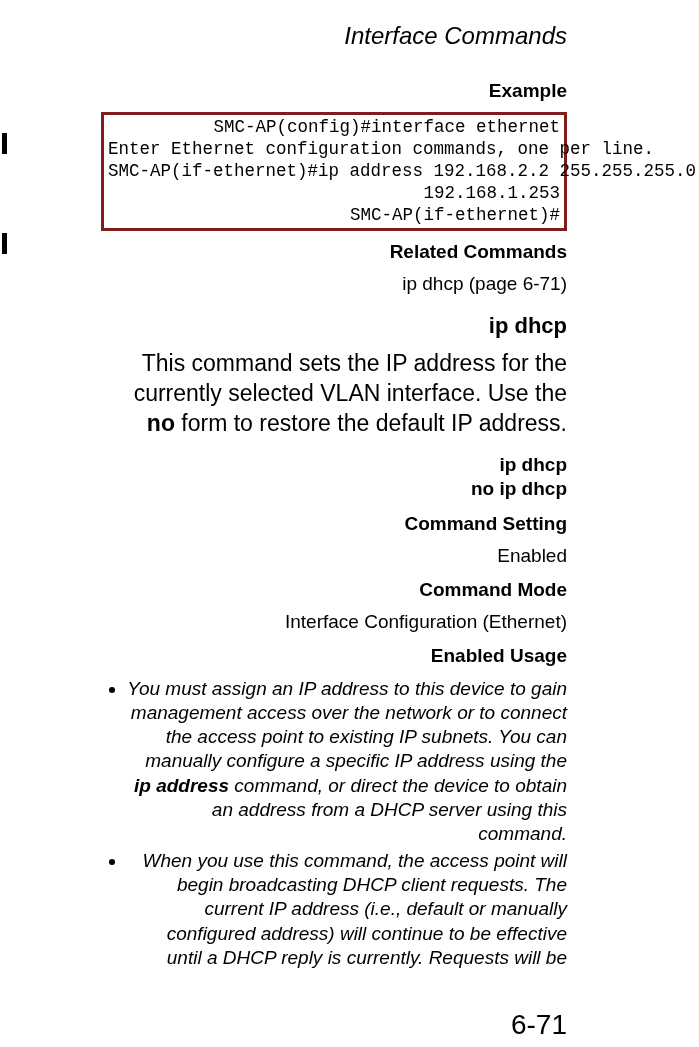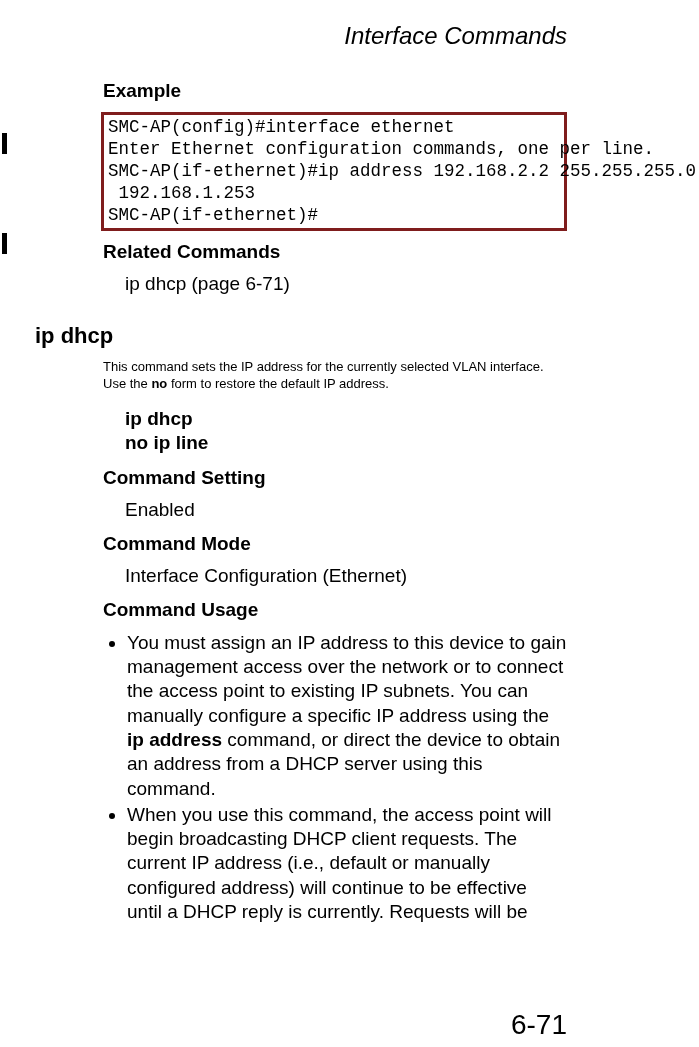--- a/index.html
+++ b/index.html
@@ -22,20 +22,21 @@
     }
     .header {
       text-align: right;
       font-style: italic;
       font-size: 24px;
       font-family: Arial, Helvetica, sans-serif;
       margin-bottom: 30px;
     }
     .content {
       padding-left: 85px;
+      text-align: right;
     }
     .section-label {
       font-weight: bold;
       font-size: 19px;
       margin-top: 0;
       margin-bottom: 10px;
     }
     .codebox {
       border: 3px solid #7f1d1d;
       font-family: "Courier New", Courier, monospace;
@@ -43,31 +44,31 @@
       line-height: 1.25;
       padding: 2px 4px 2px 4px;
       margin: 6px 0 10px 0;
       white-space: pre;
       margin-left: -2px;
     }
     .related {
       padding-left: 22px;
       font-size: 19px;
       margin-top: 6px;
-      margin-bottom: 28px;
+      margin-bottom: 18px;
     }
     .cmd-heading {
       font-weight: bold;
       font-size: 22px;
       margin-left: -68px;
       margin-top: 6px;
       margin-bottom: 10px;
     }
     .body-text {
-      font-size: 13px;
+      font-size: 23px;
       line-height: 1.3;
       margin-bottom: 14px;
     }
     .syntax-lines {
       padding-left: 22px;
       font-size: 19px;
       font-weight: bold;
       line-height: 1.25;
       margin-bottom: 12px;
     }
@@ -77,20 +78,21 @@
       margin-bottom: 12px;
     }
     .usage-list {
       margin: 0;
       padding-left: 24px;
       font-size: 19px;
       line-height: 1.28;
     }
     .usage-list li {
       margin-bottom: 2px;
+      font-style: italic;
     }
     .usage-list .b {
       font-weight: bold;
     }
     .page-num {
       position: absolute;
       right: 48px;
       bottom: 6px;
       font-size: 28px;
       font-family: Arial, Helvetica, sans-serif;
@@ -128,30 +130,30 @@
     <div class="related">ip dhcp (page 6-71)</div>
 
     <div class="cmd-heading">ip dhcp</div>
 
     <div class="body-text">
       <span>This command sets the IP address for the currently selected VLAN interface. Use the </span><b>no</b><span> form to restore the default IP address.</span>
     </div>
 
     <div class="syntax-lines">
       <div>ip dhcp</div>
-      <div>no ip line</div>
+      <div>no ip dhcp</div>
     </div>
 
     <div class="section-label">Command Setting</div>
     <div class="indent-val">Enabled</div>
 
     <div class="section-label">Command Mode</div>
     <div class="indent-val">Interface Configuration (Ethernet)</div>
 
-    <div class="section-label">Command Usage</div>
+    <div class="section-label">Enabled Usage</div>
     <ul class="usage-list">
       <li>
         <span>You must assign an IP address to this device to gain management access over the network or to connect the access point to existing IP subnets. You can manually configure a specific IP address using the </span><span class="b">ip address</span><span> command, or direct the device to obtain an address from a DHCP server using this command.</span>
       </li>
       <li>
         <span>When you use this command, the access point will begin broadcasting DHCP client requests. The current IP address (i.e., default or manually configured address) will continue to be effective until a DHCP reply is currently. Requests will be</span><span class="b"></span><span></span>
       </li>
     </ul>
 
   </div>

